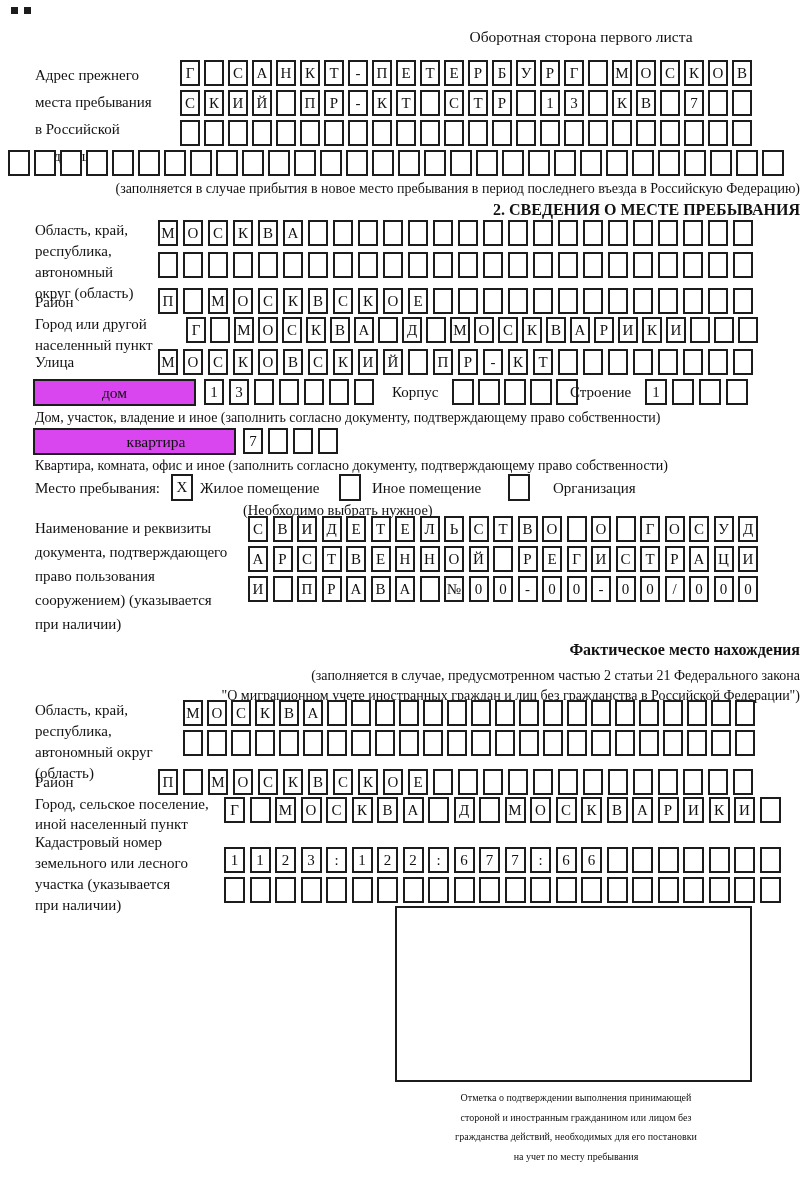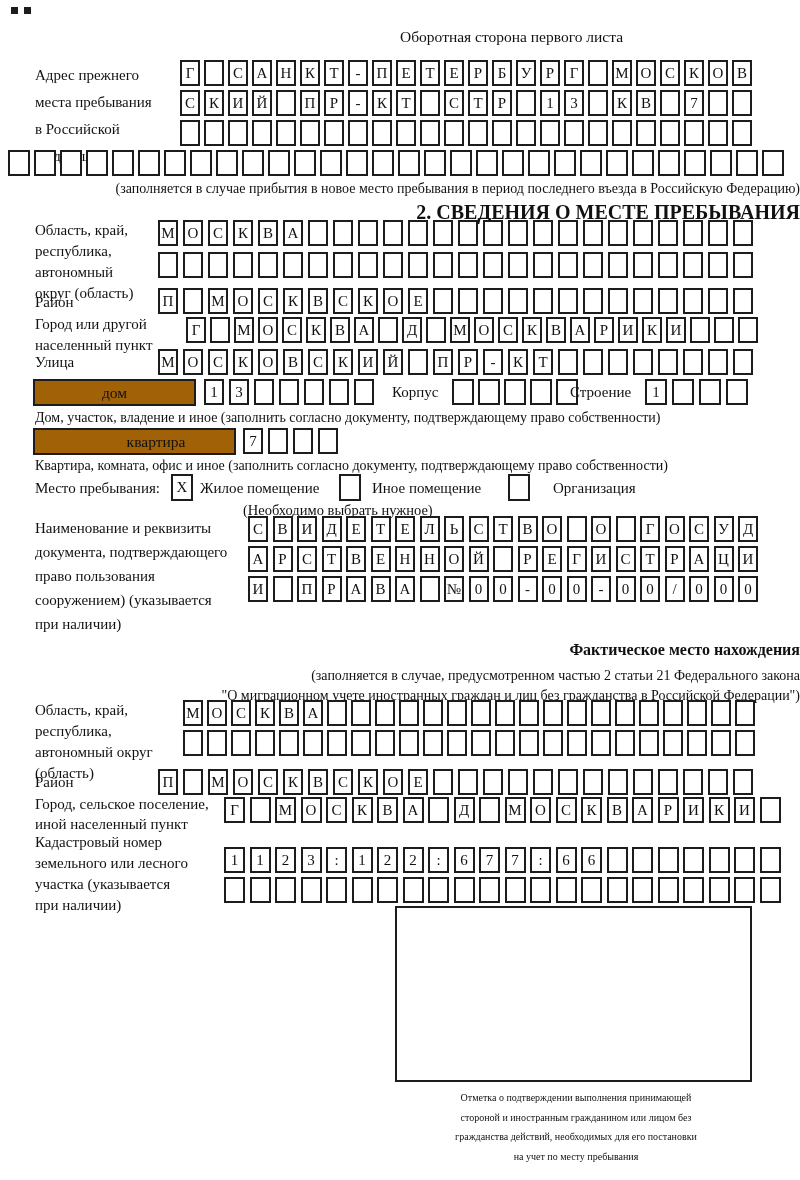--- a/index.html
+++ b/index.html
@@ -20,50 +20,50 @@
     border:2px solid #1c1c1c;margin-right:4px;text-align:center;
     font-size:15px;line-height:22px;vertical-align:top;background:#fff;
   }
   .p25 .cell{width:20px;margin-right:5px;}
   .p26 .cell{width:22px;margin-right:4px;}
   .p27 .cell{width:22px;margin-right:5px;}
   .p245 .cell{width:20px;margin-right:4.5px;}
   .p255 .cell{width:21px;margin-right:4.5px;}
   .widebox{
     position:absolute;box-sizing:border-box;border:2px solid #1c1c1c;height:27px;
-    text-align:center;font-size:15.5px;line-height:23px;background:#a16207;
+    text-align:center;font-size:15.5px;line-height:23px;background:#d946ef;
   }
   .chk{
     position:absolute;box-sizing:border-box;width:22px;height:27px;
     border:2px solid #1c1c1c;text-align:center;font-size:15px;line-height:23px;background:#fff;
   }
   .stamp-box{position:absolute;box-sizing:border-box;border:2px solid #1c1c1c;background:#fff;}
   .mark{position:absolute;background:#1c1c1c;}
 </style>
 </head>
 <body>
 
 <div class="mark" style="left:11px;top:7px;width:7px;height:7px;"></div>
 <div class="mark" style="left:24px;top:7px;width:7px;height:7px;"></div>
 
-<div class="abs" style="left:400px;top:28px;width:362px;text-align:left;font-size:15.5px;">Оборотная сторона первого листа</div>
+<div class="abs" style="left:400px;top:28px;width:362px;text-align:center;font-size:15.5px;">Оборотная сторона первого листа</div>
 
 <div class="abs lbl" style="left:35px;top:62px;line-height:27px;">
     <div class="ln">Адрес прежнего</div>
     <div class="ln">места пребывания</div>
     <div class="ln">в Российской</div>
     <div class="ln">Федерации</div>
   </div>
 <div class="grid p24" style="left:180px;top:60px;"><span class="cell">Г</span><span class="cell"></span><span class="cell">С</span><span class="cell">А</span><span class="cell">Н</span><span class="cell">К</span><span class="cell">Т</span><span class="cell">-</span><span class="cell">П</span><span class="cell">Е</span><span class="cell">Т</span><span class="cell">Е</span><span class="cell">Р</span><span class="cell">Б</span><span class="cell">У</span><span class="cell">Р</span><span class="cell">Г</span><span class="cell"></span><span class="cell">М</span><span class="cell">О</span><span class="cell">С</span><span class="cell">К</span><span class="cell">О</span><span class="cell">В</span></div>
 <div class="grid p24" style="left:180px;top:90px;"><span class="cell">С</span><span class="cell">К</span><span class="cell">И</span><span class="cell">Й</span><span class="cell"></span><span class="cell">П</span><span class="cell">Р</span><span class="cell">-</span><span class="cell">К</span><span class="cell">Т</span><span class="cell"></span><span class="cell">С</span><span class="cell">Т</span><span class="cell">Р</span><span class="cell"></span><span class="cell">1</span><span class="cell">3</span><span class="cell"></span><span class="cell">К</span><span class="cell">В</span><span class="cell"></span><span class="cell">7</span><span class="cell"></span><span class="cell"></span></div>
 <div class="grid p24" style="left:180px;top:120px;"><span class="cell"></span><span class="cell"></span><span class="cell"></span><span class="cell"></span><span class="cell"></span><span class="cell"></span><span class="cell"></span><span class="cell"></span><span class="cell"></span><span class="cell"></span><span class="cell"></span><span class="cell"></span><span class="cell"></span><span class="cell"></span><span class="cell"></span><span class="cell"></span><span class="cell"></span><span class="cell"></span><span class="cell"></span><span class="cell"></span><span class="cell"></span><span class="cell"></span><span class="cell"></span><span class="cell"></span></div>
 <div class="grid p26" style="left:8px;top:150px;"><span class="cell"></span><span class="cell"></span><span class="cell"></span><span class="cell"></span><span class="cell"></span><span class="cell"></span><span class="cell"></span><span class="cell"></span><span class="cell"></span><span class="cell"></span><span class="cell"></span><span class="cell"></span><span class="cell"></span><span class="cell"></span><span class="cell"></span><span class="cell"></span><span class="cell"></span><span class="cell"></span><span class="cell"></span><span class="cell"></span><span class="cell"></span><span class="cell"></span><span class="cell"></span><span class="cell"></span><span class="cell"></span><span class="cell"></span><span class="cell"></span><span class="cell"></span><span class="cell"></span><span class="cell"></span></div>
 <div class="abs cap center" style="top:181px;">(заполняется в случае прибытия в новое место пребывания в период последнего въезда в Российскую Федерацию)</div>
 
-<div class="abs center bold" style="top:201px;font-size:20px;">2. СВЕДЕНИЯ О МЕСТЕ ПРЕБЫВАНИЯ</div>
+<div class="abs center bold" style="top:201px;font-size:16px;">2. СВЕДЕНИЯ О МЕСТЕ ПРЕБЫВАНИЯ</div>
 
 <div class="abs lbl" style="left:35px;top:220px;">
     <div class="ln">Область, край,</div>
     <div class="ln">республика,</div>
     <div class="ln">автономный</div>
     <div class="ln">округ (область)</div>
   </div>
 <div class="grid p25" style="left:158px;top:220px;"><span class="cell">М</span><span class="cell">О</span><span class="cell">С</span><span class="cell">К</span><span class="cell">В</span><span class="cell">А</span><span class="cell"></span><span class="cell"></span><span class="cell"></span><span class="cell"></span><span class="cell"></span><span class="cell"></span><span class="cell"></span><span class="cell"></span><span class="cell"></span><span class="cell"></span><span class="cell"></span><span class="cell"></span><span class="cell"></span><span class="cell"></span><span class="cell"></span><span class="cell"></span><span class="cell"></span><span class="cell"></span></div>
 <div class="grid p25" style="left:158px;top:252px;"><span class="cell"></span><span class="cell"></span><span class="cell"></span><span class="cell"></span><span class="cell"></span><span class="cell"></span><span class="cell"></span><span class="cell"></span><span class="cell"></span><span class="cell"></span><span class="cell"></span><span class="cell"></span><span class="cell"></span><span class="cell"></span><span class="cell"></span><span class="cell"></span><span class="cell"></span><span class="cell"></span><span class="cell"></span><span class="cell"></span><span class="cell"></span><span class="cell"></span><span class="cell"></span><span class="cell"></span></div>
 

